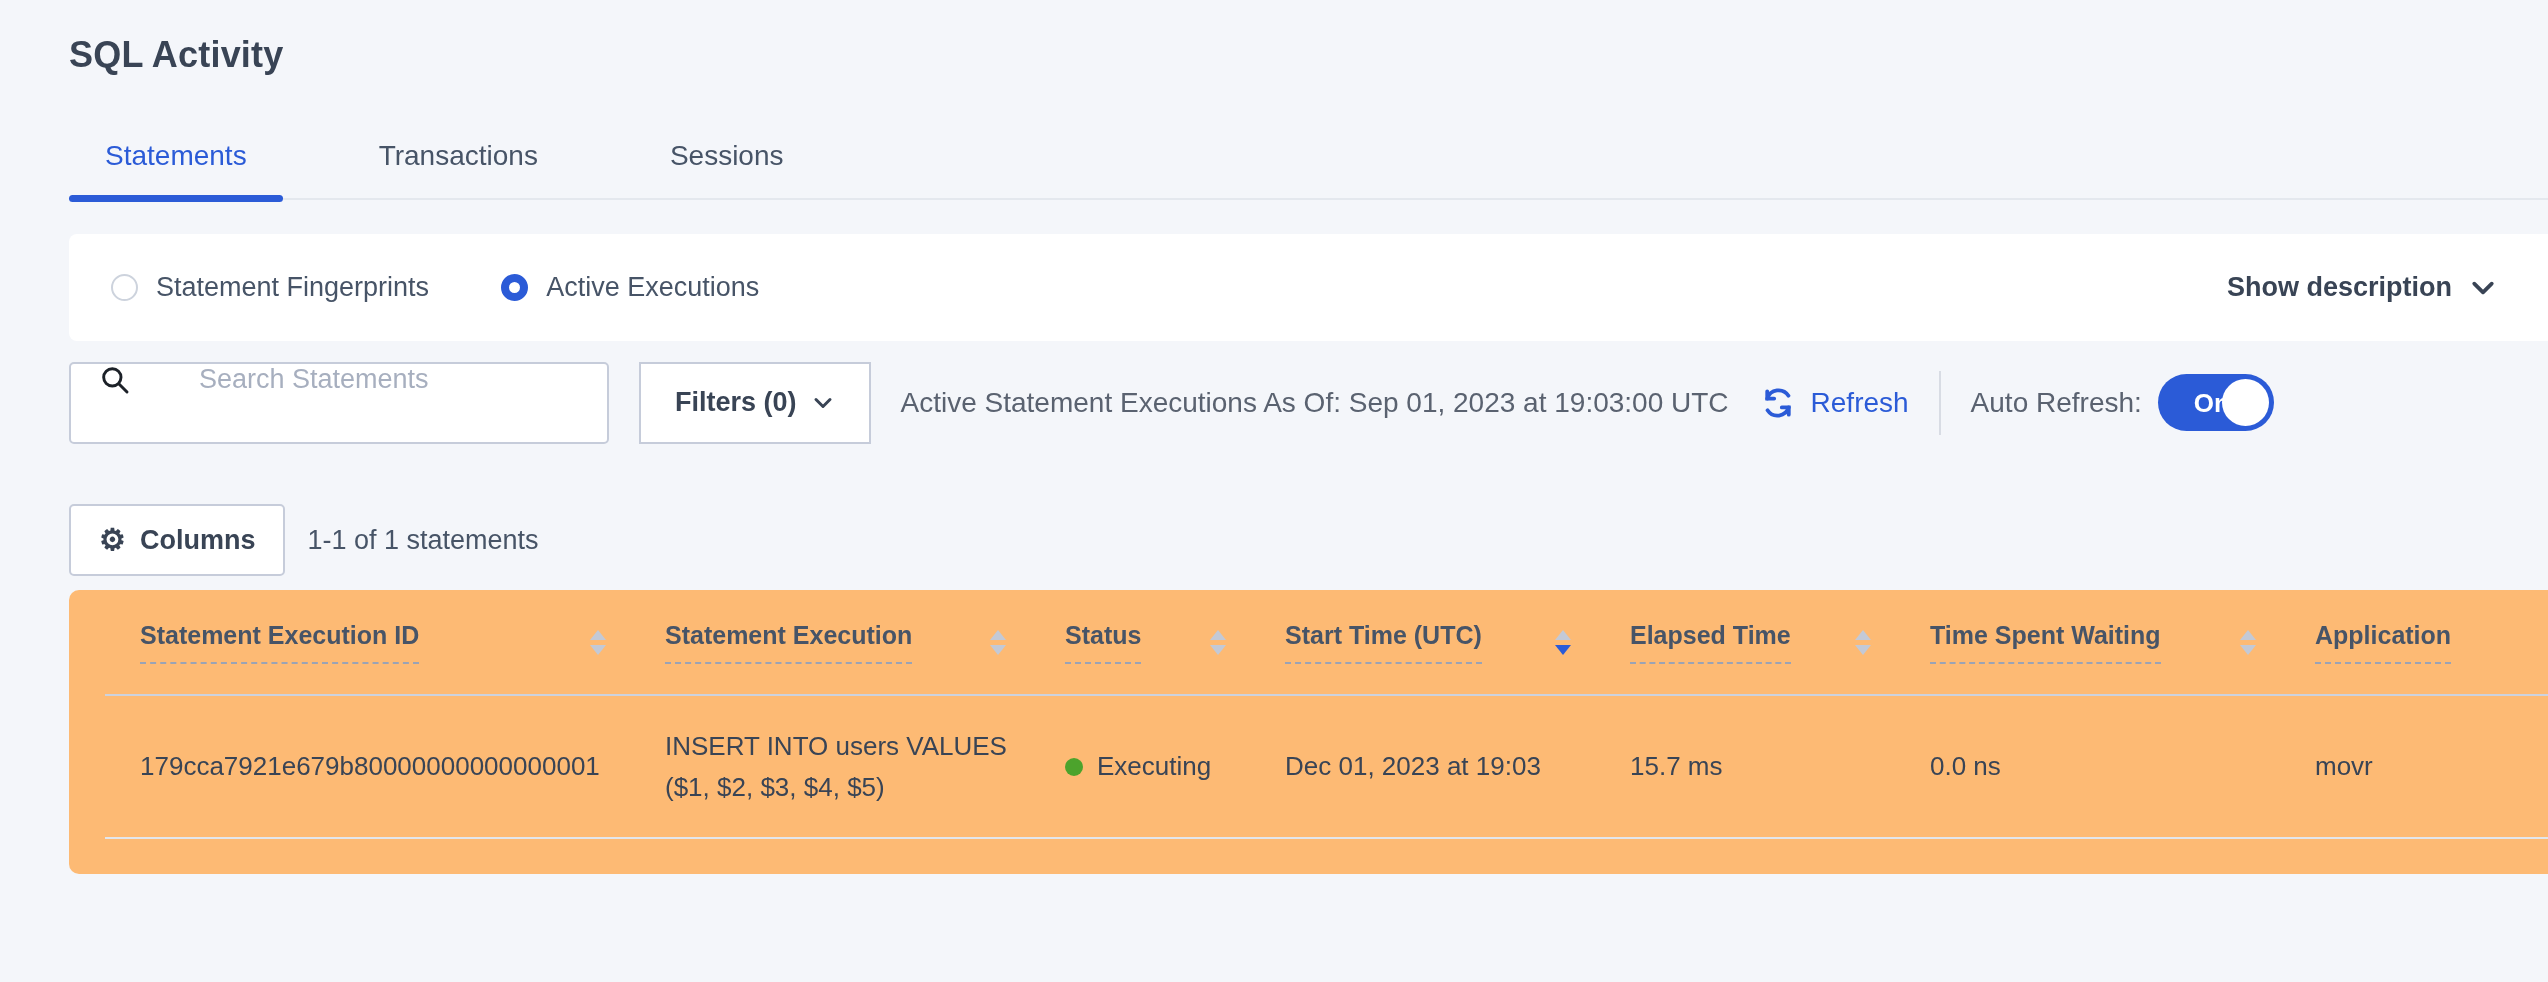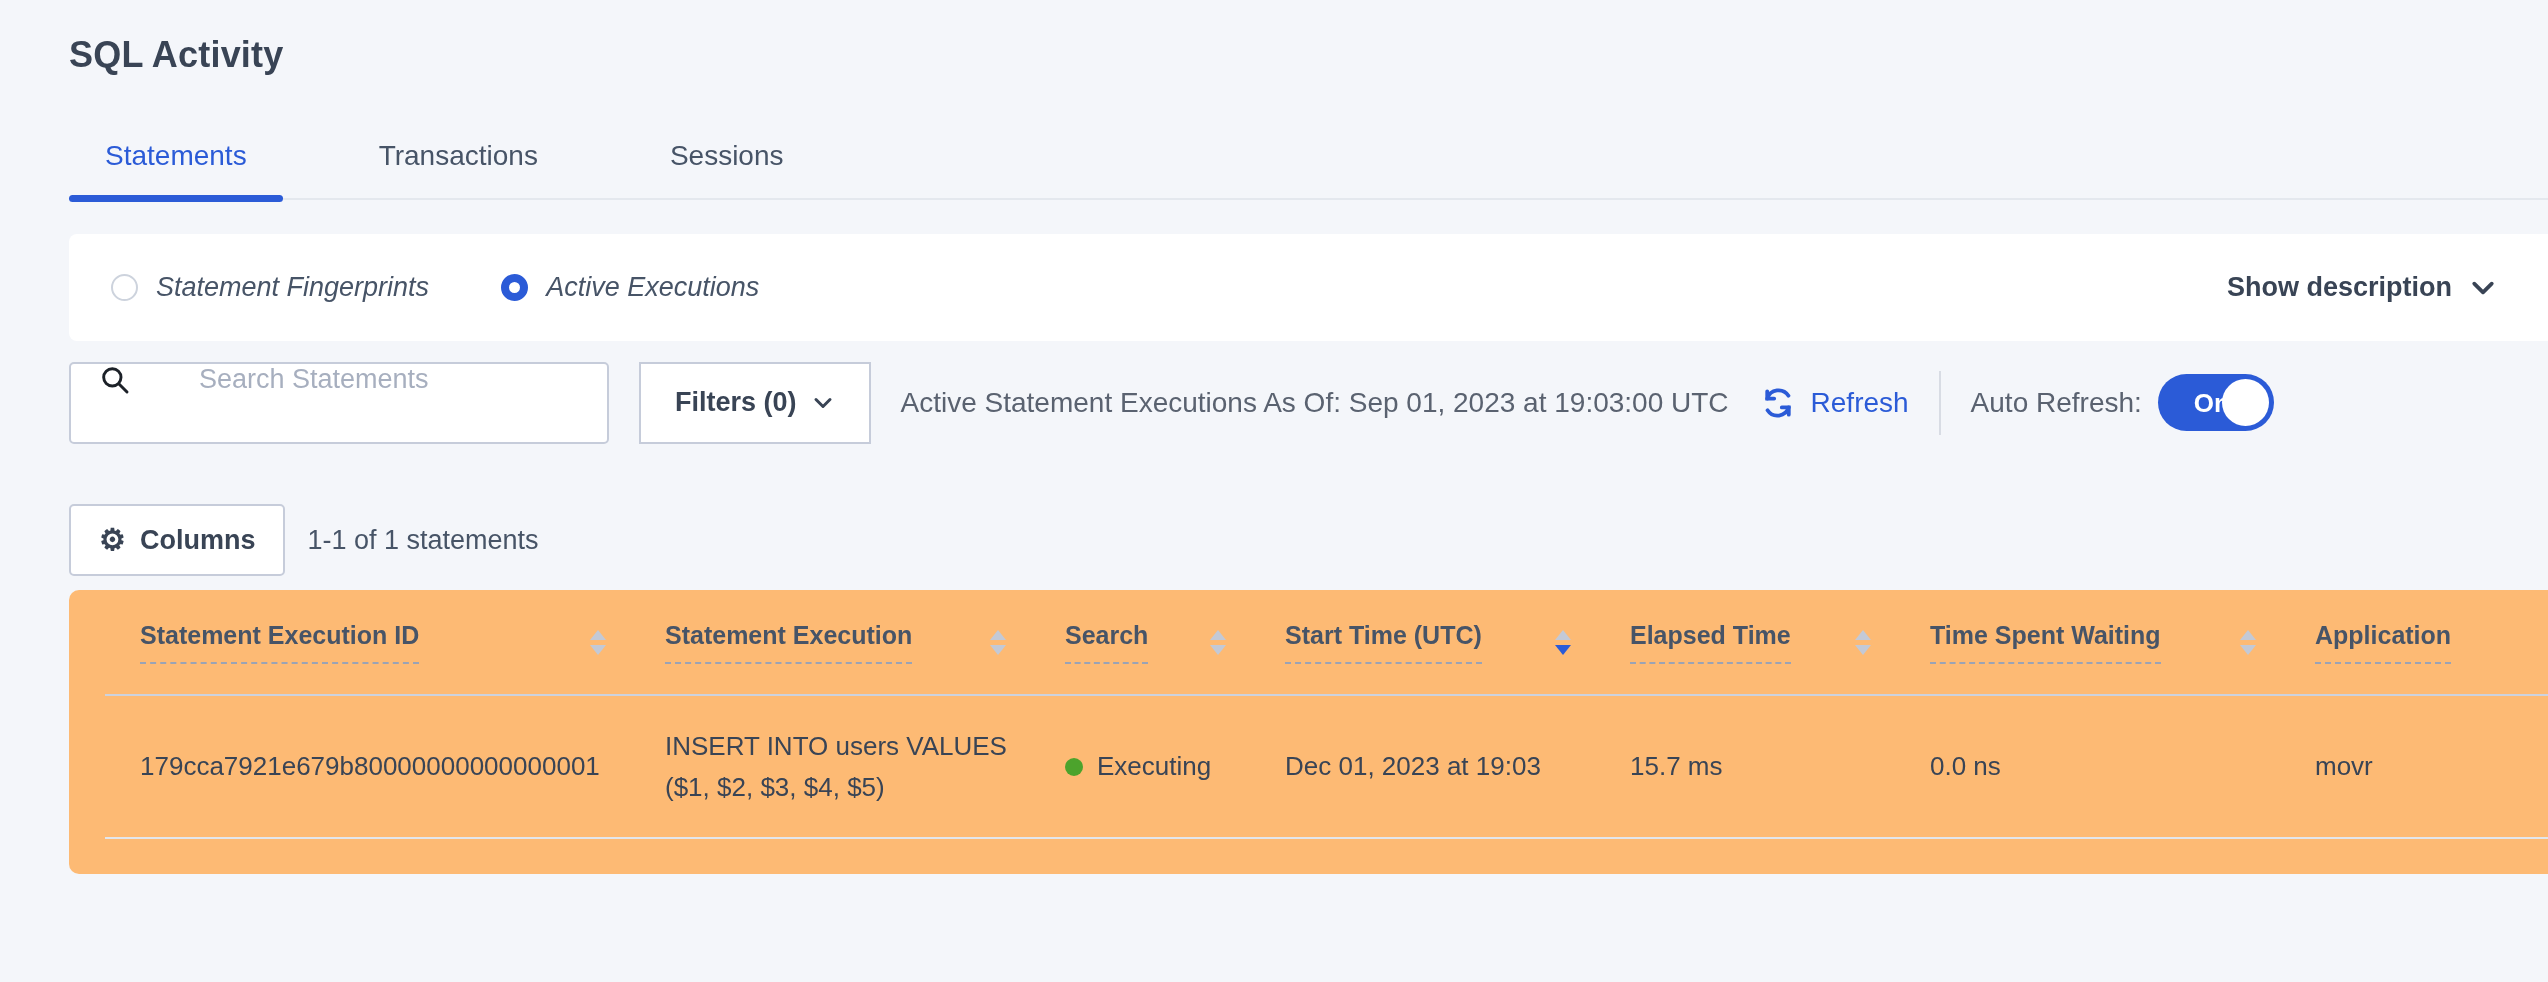--- a/index.html
+++ b/index.html
@@ -37,21 +37,21 @@
   }
 
   
   .mode-card {
     margin:34px 0 0 69px;
     height:107px; width:calc(100% - 69px);
     background:#ffffff; border-radius:8px 0 0 8px;
     display:flex; align-items:center; justify-content:space-between;
     padding:0 50px 0 42px;
   }
-  .mode-left { display:flex; align-items:flex-end;font-style:italic; }
+  .mode-left { display:flex; align-items:flex-end; }
   .radio-group { display:flex; align-items:center; margin-right:72px; cursor:pointer; }
   .radio-circle {
     width:27px; height:27px; border-radius:50%;
     border:2px solid #cdd3dd; background:#fff; margin-right:18px; flex:none;
   }
   .radio-circle.checked { border:8px solid #2b5bd7; }
   .radio-label { font-size:27px; color:#475467; }
   .show-desc {
     display:flex; align-items:center; gap:16px;
     font-size:27px; font-weight:600; color:#394455; cursor:pointer;
@@ -232,21 +232,21 @@
           </span>
       </div>
       <div class="th">
         <span class="th-label">Statement Execution</span>
         <span class="sorter">
             <span class="tri-up"></span>
             <span class="tri-down"></span>
           </span>
       </div>
       <div class="th">
-        <span class="th-label">Search</span>
+        <span class="th-label">Status</span>
         <span class="sorter">
             <span class="tri-up"></span>
             <span class="tri-down"></span>
           </span>
       </div>
       <div class="th">
         <span class="th-label">Start Time (UTC)</span>
         <span class="sorter desc">
             <span class="tri-up"></span>
             <span class="tri-down"></span>

